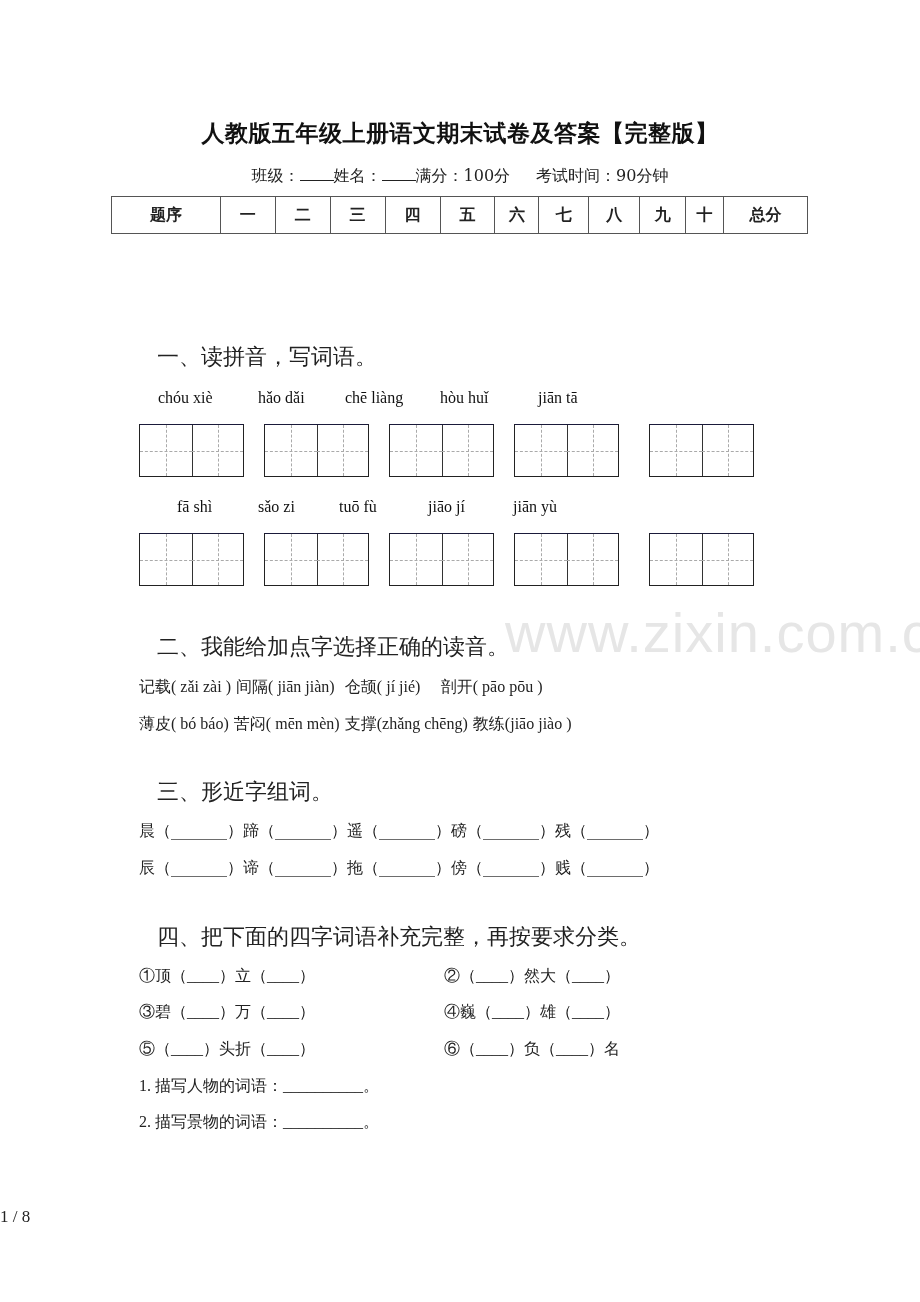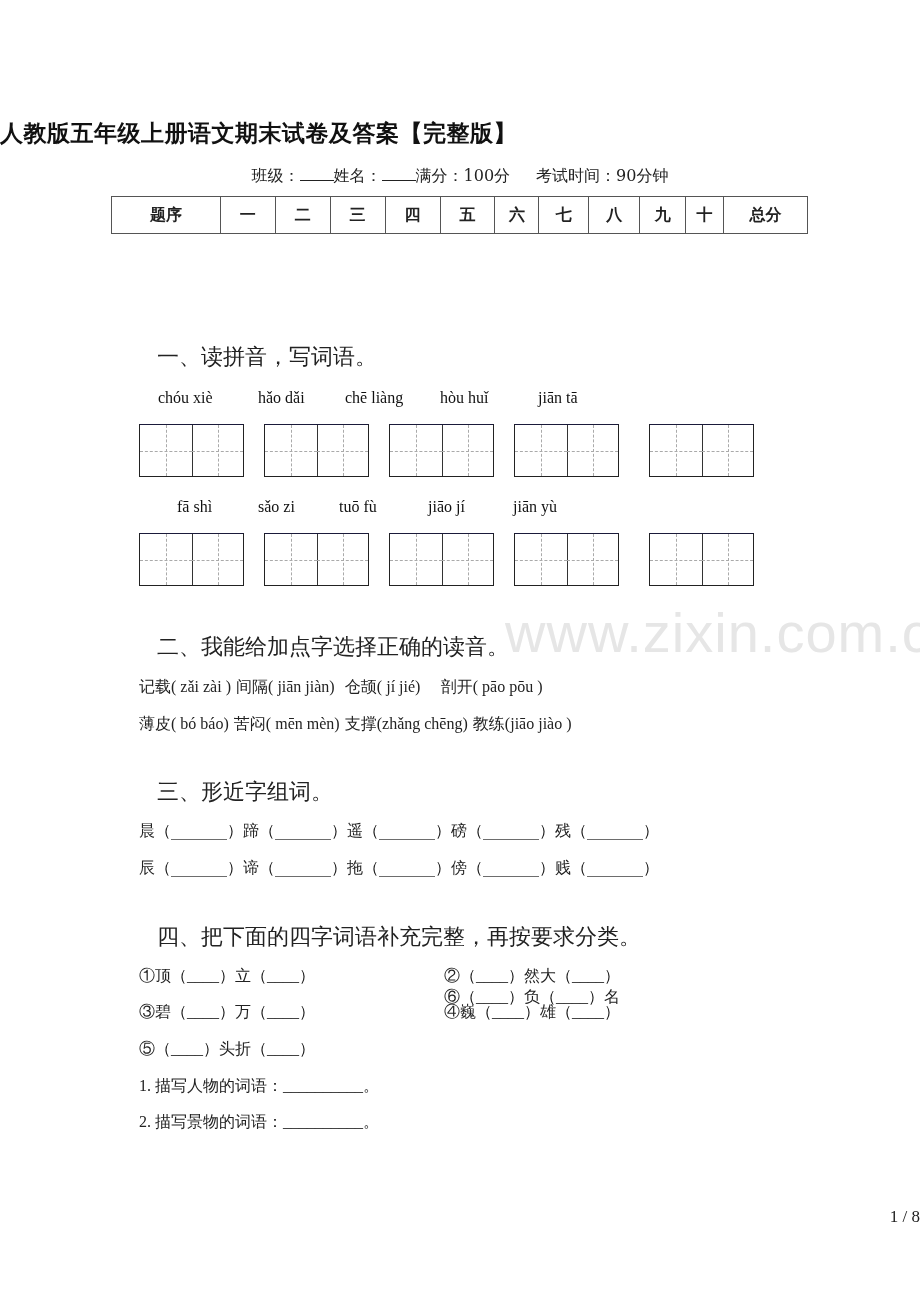--- a/index.html
+++ b/index.html
@@ -1,37 +1,37 @@
 <!DOCTYPE html>
 <html><head>
 <meta charset="utf-8">
 <style>
   html, body { margin:0; padding:0; background:#ffffff; }
   body { width:920px; height:1302px; position:relative; overflow:hidden;
          font-family:"DejaVu Serif","Liberation Serif",serif; color:#111; }
   .abs { position:absolute; }
-  .title { left:0; width:920px; top:118px; font-size:23px; font-weight:bold; letter-spacing:0.5px; }
+  .title { left:0; width:920px; top:118px; text-align:center; font-size:23px; font-weight:bold; letter-spacing:0.5px; }
   .meta { left:0; width:920px; top:166px; text-align:center; font-size:16px; color:#222; }
   .meta .blank { display:inline-block; width:34px; border-bottom:1px solid #222; height:14px; vertical-align:baseline; }
   .meta .gap { display:inline-block; width:26px; }
   table.score { position:absolute; left:111px; top:196px; width:697px; border-collapse:collapse; font-size:16px; }
   table.score td { border:1px solid #555; height:36px; text-align:center; padding:0; color:#222;font-weight:bold; }
   .sec-h { left:139px; font-size:22px; color:#222;text-align:right; }
   .sec-h .num { display:inline-block; width:62px; }
   .pinyin { font-family:"Liberation Serif","DejaVu Serif",serif; font-size:16px; color:#111; }
   .grid { position:absolute; width:105px; height:53px; border:1px solid #222; border-top-color:#1a1a3a; box-sizing:border-box; }
   .grid .cell { position:absolute; top:0; width:52px; height:51px; }
   .grid .cell.left { left:0; border-right:1px solid #333; }
   .grid .cell.right { left:52px; width:51px; }
   .grid .v { position:absolute; top:0; bottom:0; left:50%; border-left:1px dashed #aaa; }
   .grid .h { position:absolute; left:0; right:0; top:50%; border-top:1px dashed #aaa; }
   .line { left:139px; font-size:16px; color:#222; white-space:nowrap; }
   .line .py { font-family:"Liberation Serif","DejaVu Serif",serif; }
   .watermark { left:505px; top:600px; font-family:"Liberation Sans","DejaVu Sans",sans-serif; font-size:56px; color:#e6e6e6; letter-spacing:1px; }
-  .footer { left:0; width:920px; top:1207px; text-align:right; font-family:"Liberation Serif",serif; font-size:17px; color:#222; }
+  .footer { left:0; width:920px; top:1207px; text-align:left; font-family:"Liberation Serif",serif; font-size:17px; color:#222; }
   .q4 { font-size:16px; color:#222; white-space:nowrap;font-family:Liberation Serif, serif; }
 </style>
 </head>
 <body>
 
 <div class="abs title">人教版五年级上册语文期末试卷及答案【完整版】</div>
 
 <div class="abs meta">
   <span>班级：</span><span class="blank"></span><span>姓名：</span><span class="blank"></span><span>满分：100分</span><span class="gap"></span><span>考试时间：90分钟</span>
 </div>
@@ -212,17 +212,17 @@
 <div class="abs line" style="top:858px">辰（_______）谛（_______）拖（_______）傍（_______）贱（_______）</div>
 
 <div class="abs sec-h" style="top:922px">
   <span class="num">四、</span><span>把下面的四字词语补充完整，再按要求分类。</span>
 </div>
 <div class="abs q4" style="left:139px;top:966px">①顶（____）立（____）</div>
 <div class="abs q4" style="left:444px;top:966px">②（____）然大（____）</div>
 <div class="abs q4" style="left:139px;top:1002px">③碧（____）万（____）</div>
 <div class="abs q4" style="left:444px;top:1002px">④巍（____）雄（____）</div>
 <div class="abs q4" style="left:139px;top:1039px">⑤（____）头折（____）</div>
-<div class="abs q4" style="left:444px;top:987px">⑥（____）负（____）名</div>
+<div class="abs q4" style="left:444px;top:1039px">⑥（____）负（____）名</div>
 <div class="abs q4" style="left:139px;top:1076px">1. 描写人物的词语：__________。</div>
 <div class="abs q4" style="left:139px;top:1112px">2. 描写景物的词语：__________。</div>
 
 <div class="abs footer">1 / 8</div>
 
 </body></html>

